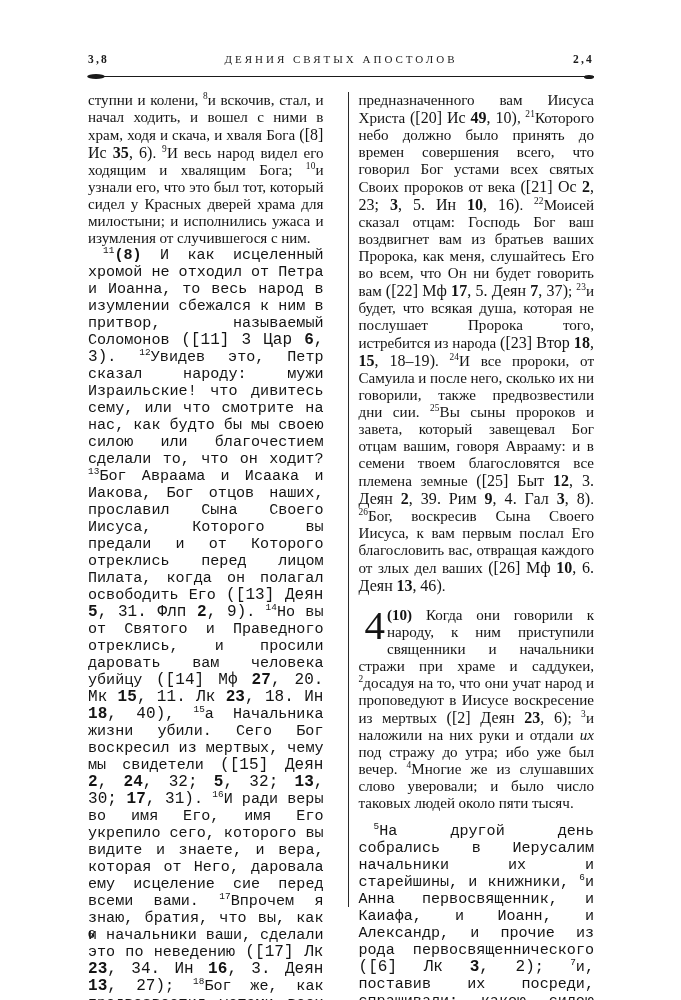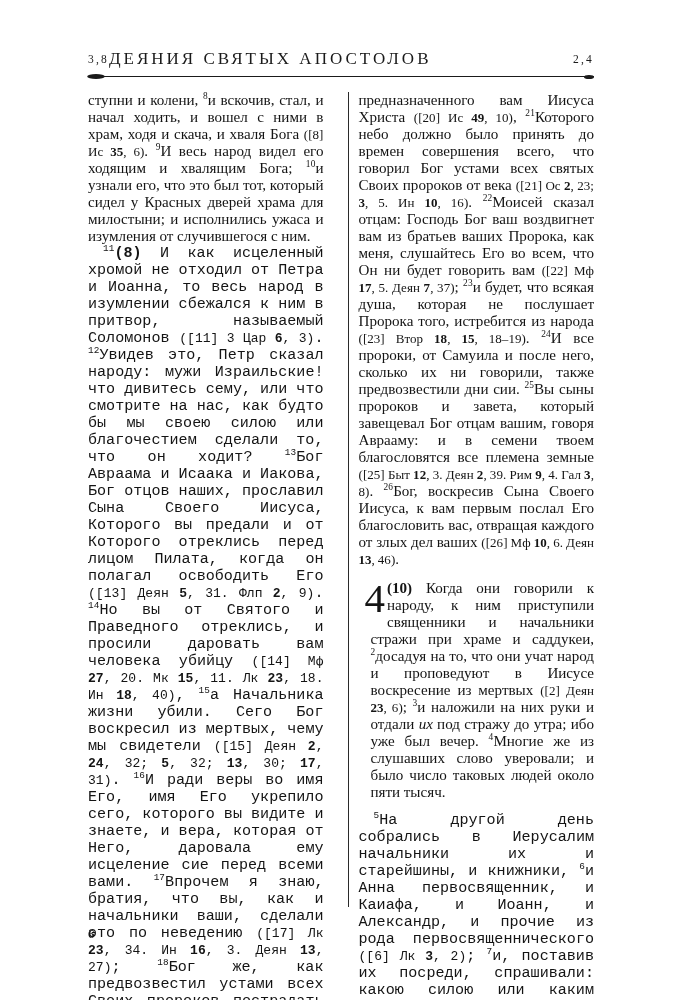--- a/index.html
+++ b/index.html
@@ -26,30 +26,31 @@
     height: 22px;
     display: flex;
     align-items: center;
     justify-content: space-between;
     font-size: 11.5px;
     letter-spacing: 1.6px;
     color: #1a1a1a;
   }
   .header-folio-left,
   .header-folio-right {
-    font-weight: 400;
+    font-weight: 700;
     letter-spacing: 2.2px;
     white-space: nowrap;
   }
   .header-title {
     flex: 1;
+    text-align: center;
     font-weight: 400;
     letter-spacing: 3.0px;
     text-transform: uppercase;
-    font-size: 17px;
+    font-size: 11px;
     white-space: nowrap;
   }
 
   
   .header-rule {
     position: absolute;
     left: 88px;
     top: 75px;
     width: 506px;
     height: 3px;
@@ -129,21 +130,21 @@
     vertical-align: super;
     font-weight: 400;
     letter-spacing: 0.1px;
   }
 
   
   b.sect { font-weight: 700; }
 
   
   span.ref {
-    font-size: 13px;
+    font-size: 16px;
     letter-spacing: 0.05px;
     word-spacing: -0.4px;
   }
   span.ref b { font-weight: 700; }
 
   i.ital { font-style: italic; }
 
   
   span.pmark { letter-spacing: -1px; }
 
@@ -155,21 +156,20 @@
   .chapter .dropcap {
     float: left;
     font-size: 41px;
     line-height: 33px;
     font-weight: 400;
     margin: 2px 2px 0 6px;
     font-family: "Liberation Serif", "DejaVu Serif", serif;
   }
   .chapter p.tx {
     text-align: justify;
-    margin-left: 12px;
   }
 
   
   .folio {
     position: absolute;
     left: 88px;
     top: 926px;
     font-size: 13px;
     font-weight: 700;
     letter-spacing: 0.4px;

